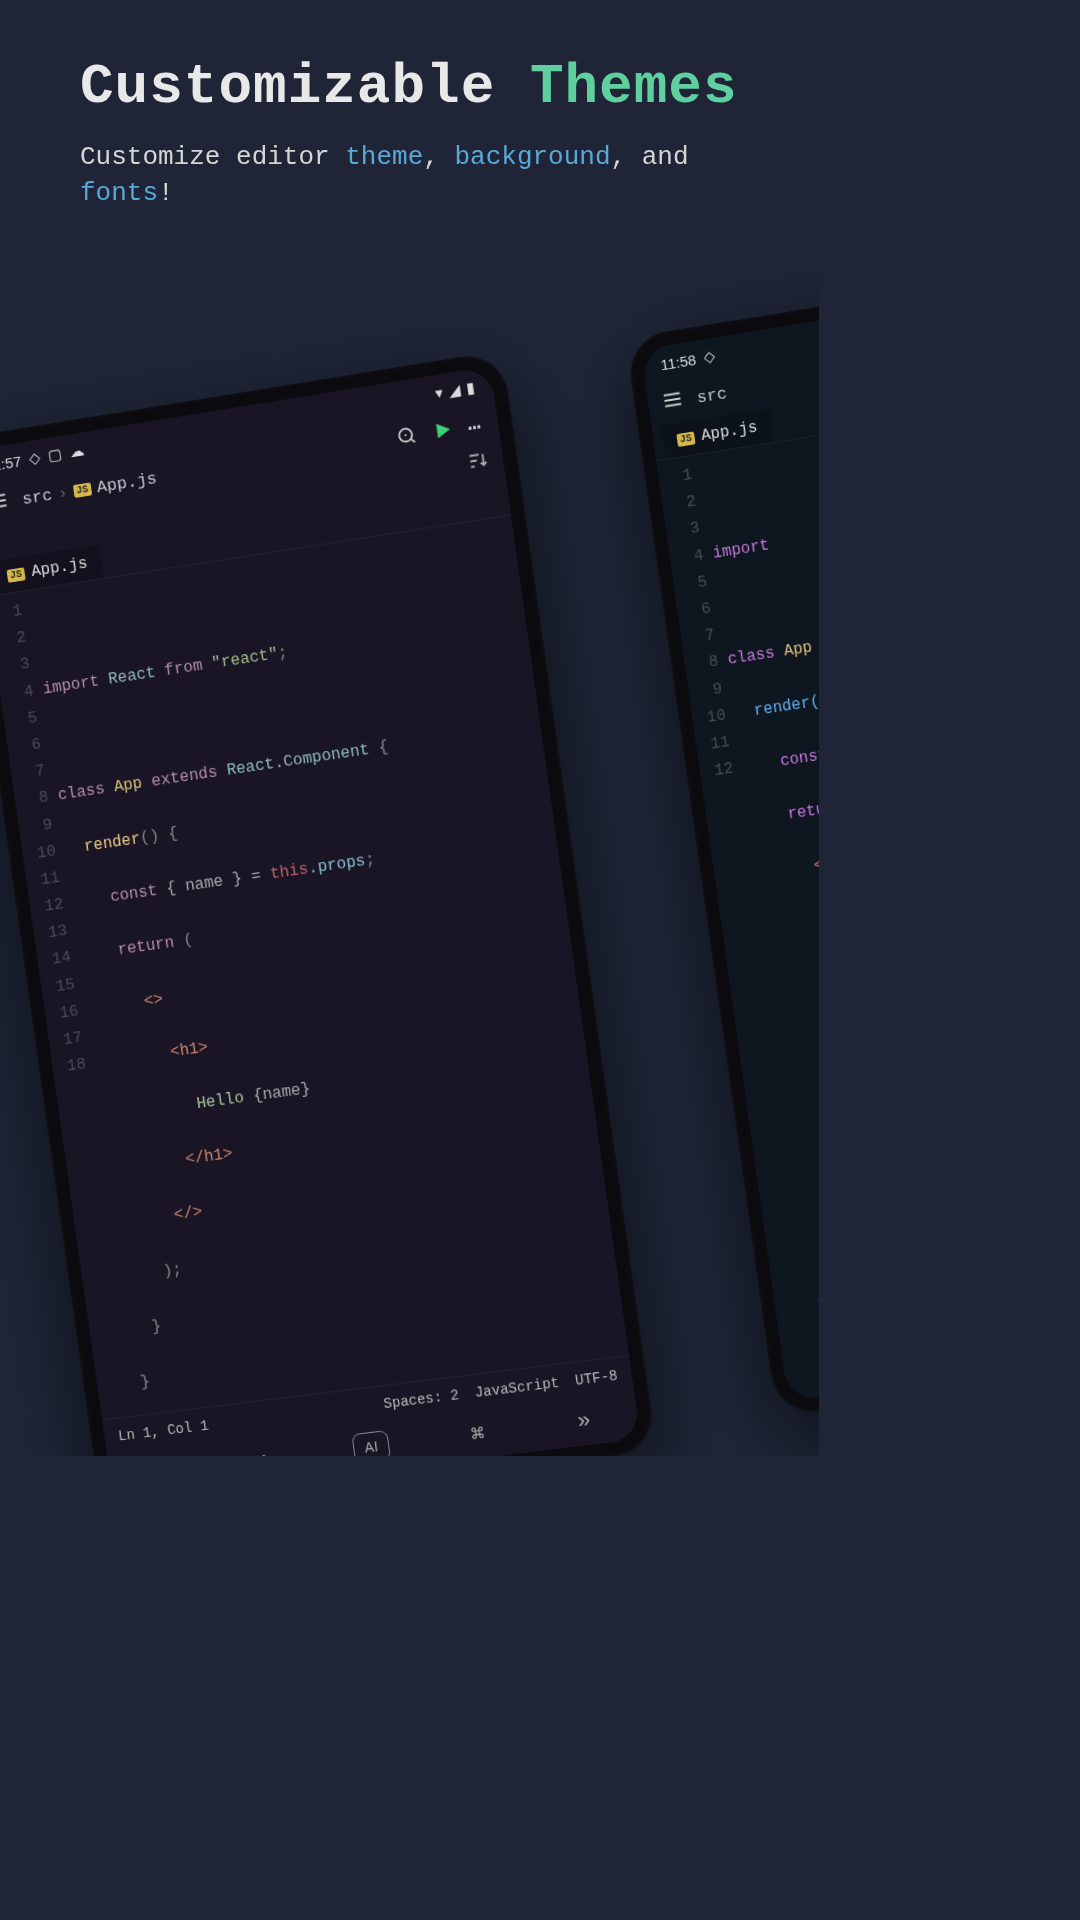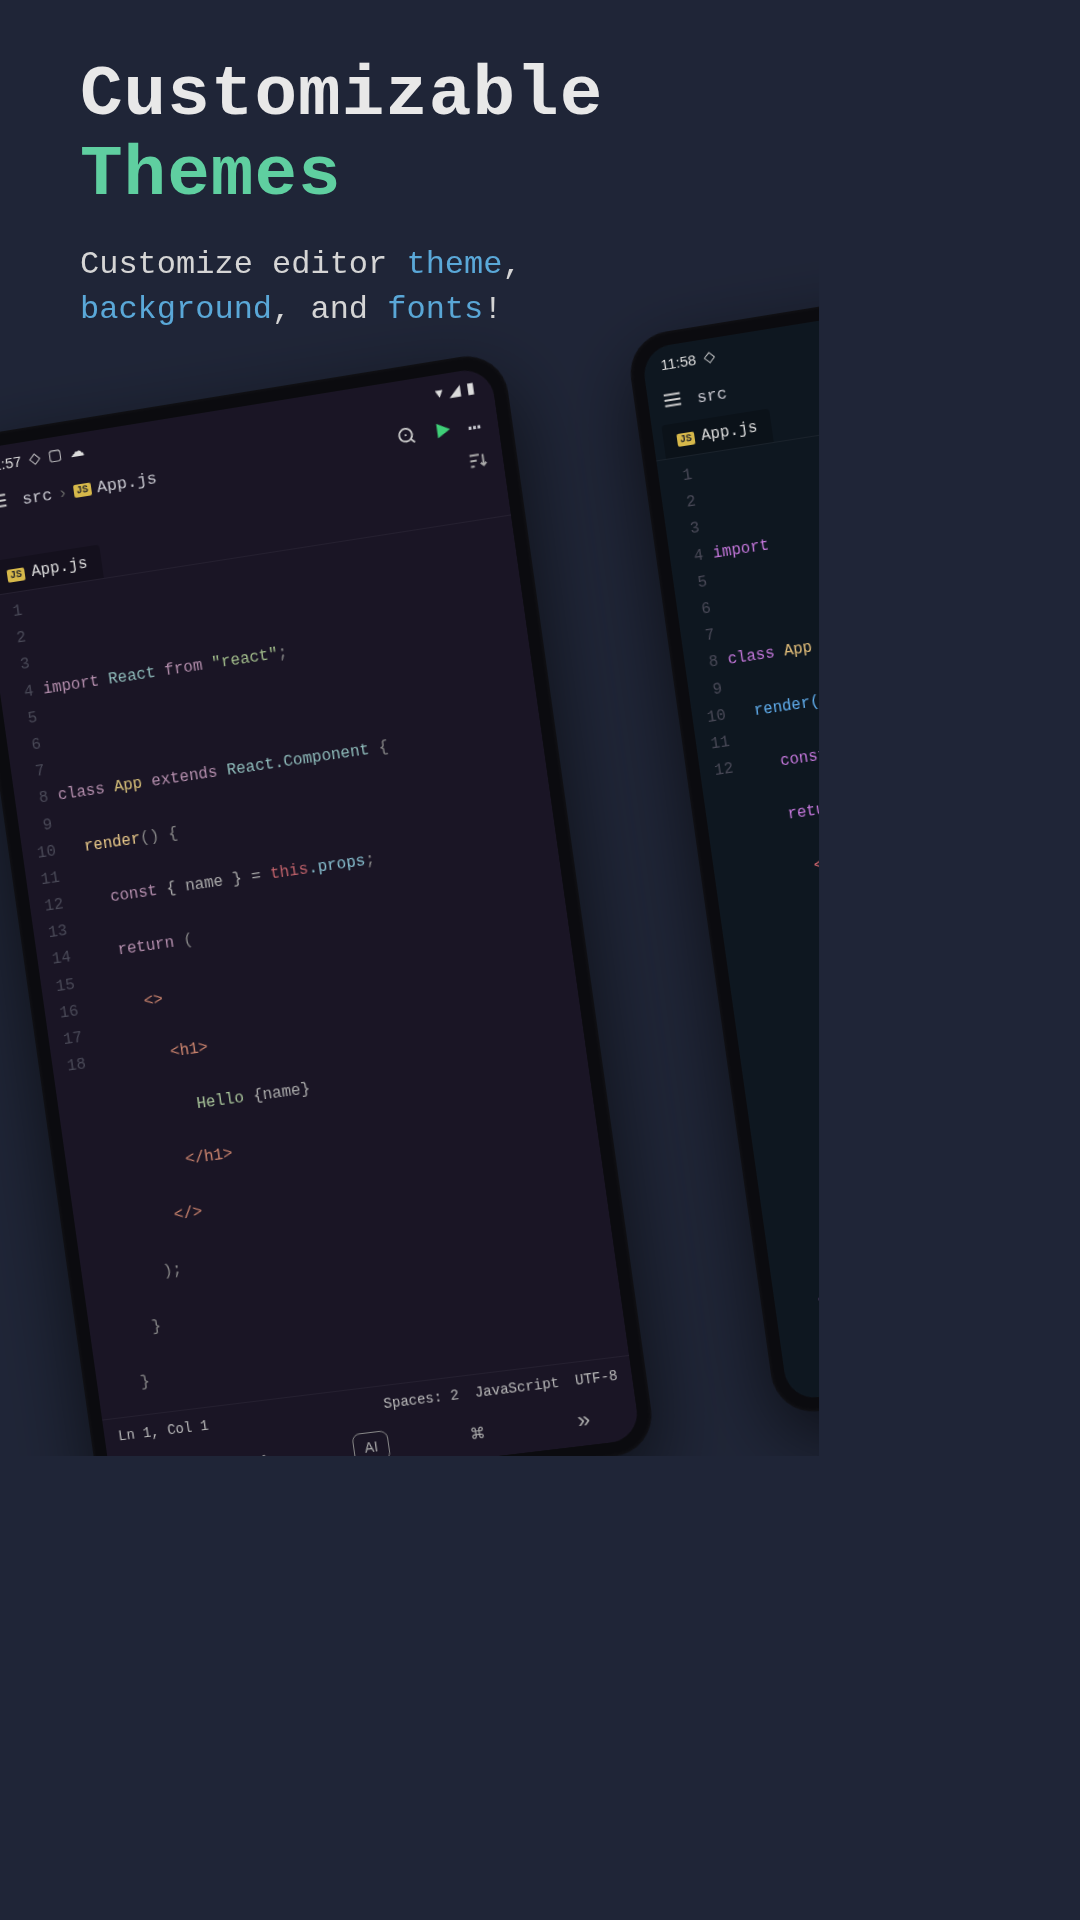--- a/index.html
+++ b/index.html
@@ -8,29 +8,29 @@
   height: 1456px;
   background: #1f2537;
   font-family: 'Consolas', 'Monaco', 'Courier New', monospace;
   overflow: hidden;
   position: relative;
 }
 .hero {
   padding: 55px 80px 0 80px;
 }
 .hero-title {
-  font-size: 71px;
+  font-size: 56px;
   font-weight: bold;
   color: #e8e8e8;
   letter-spacing: 1px;
 }
 .hero-title .accent { color: #5fcfa0; }
 .hero-sub {
-  margin-top: 28px;
-  font-size: 32px;
+  margin-top: 20px;
+  font-size: 26px;
   line-height: 1.4;
   color: #d5d5d5;
 }
 .hero-sub .hl { color: #5aa8d8; }
 
 .phone-wrap {
   position: absolute;
   perspective: 1800px;
 }
 .phone1-wrap { left: 20px; top: 390px; }

